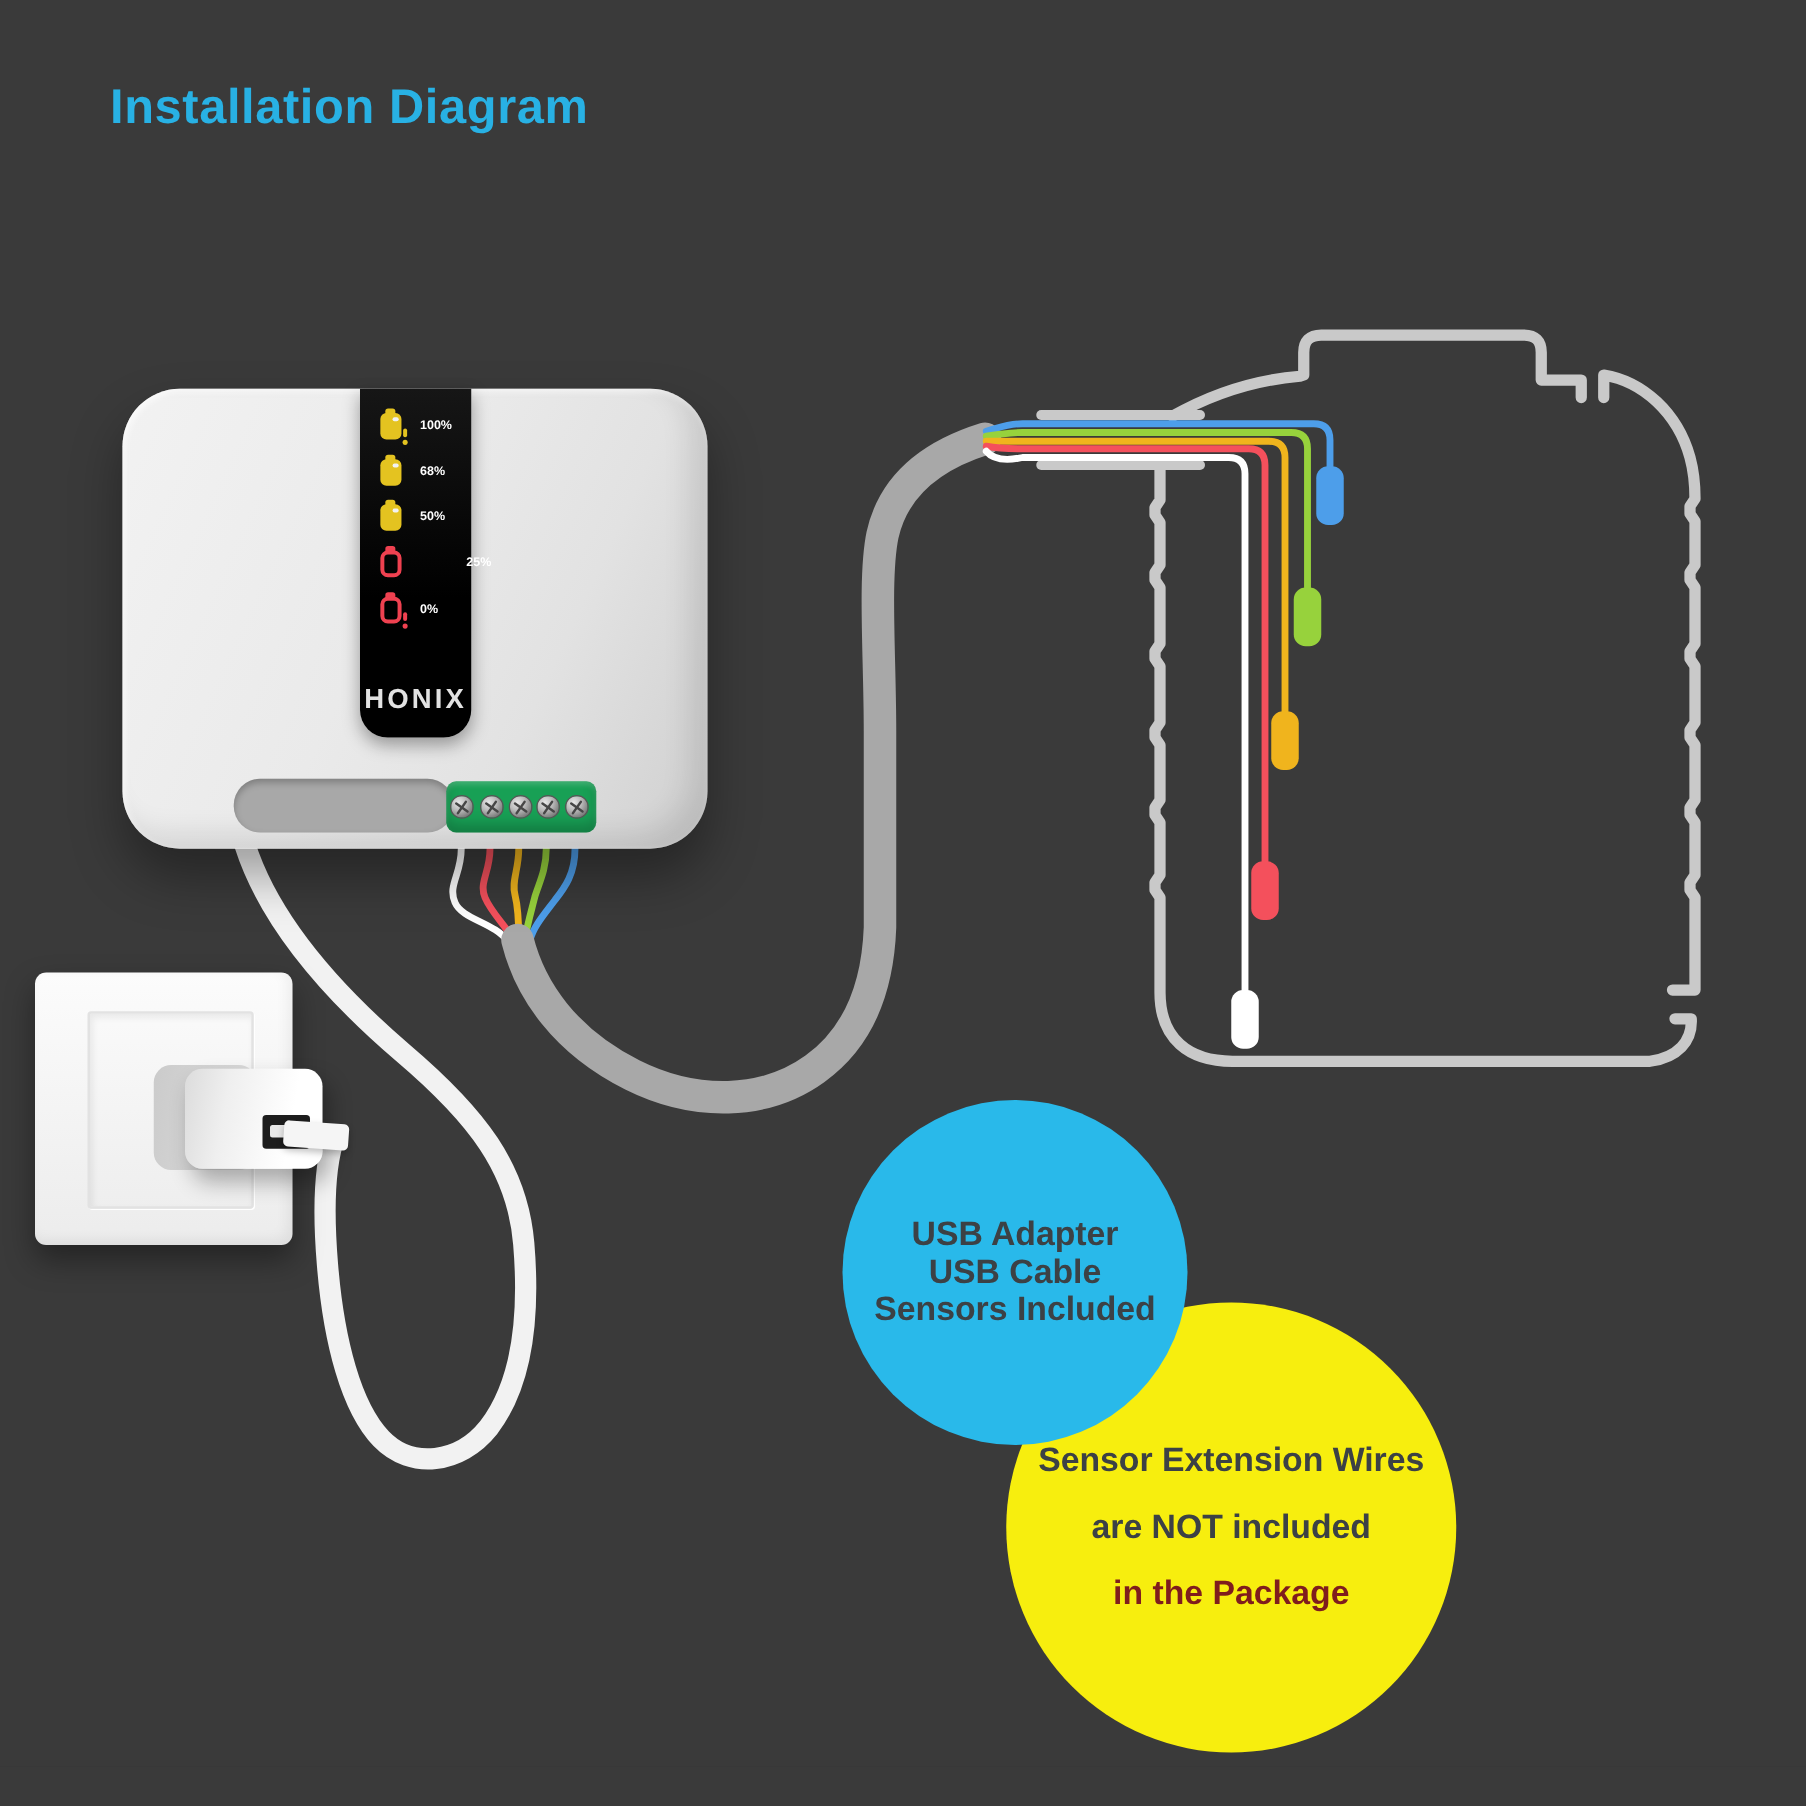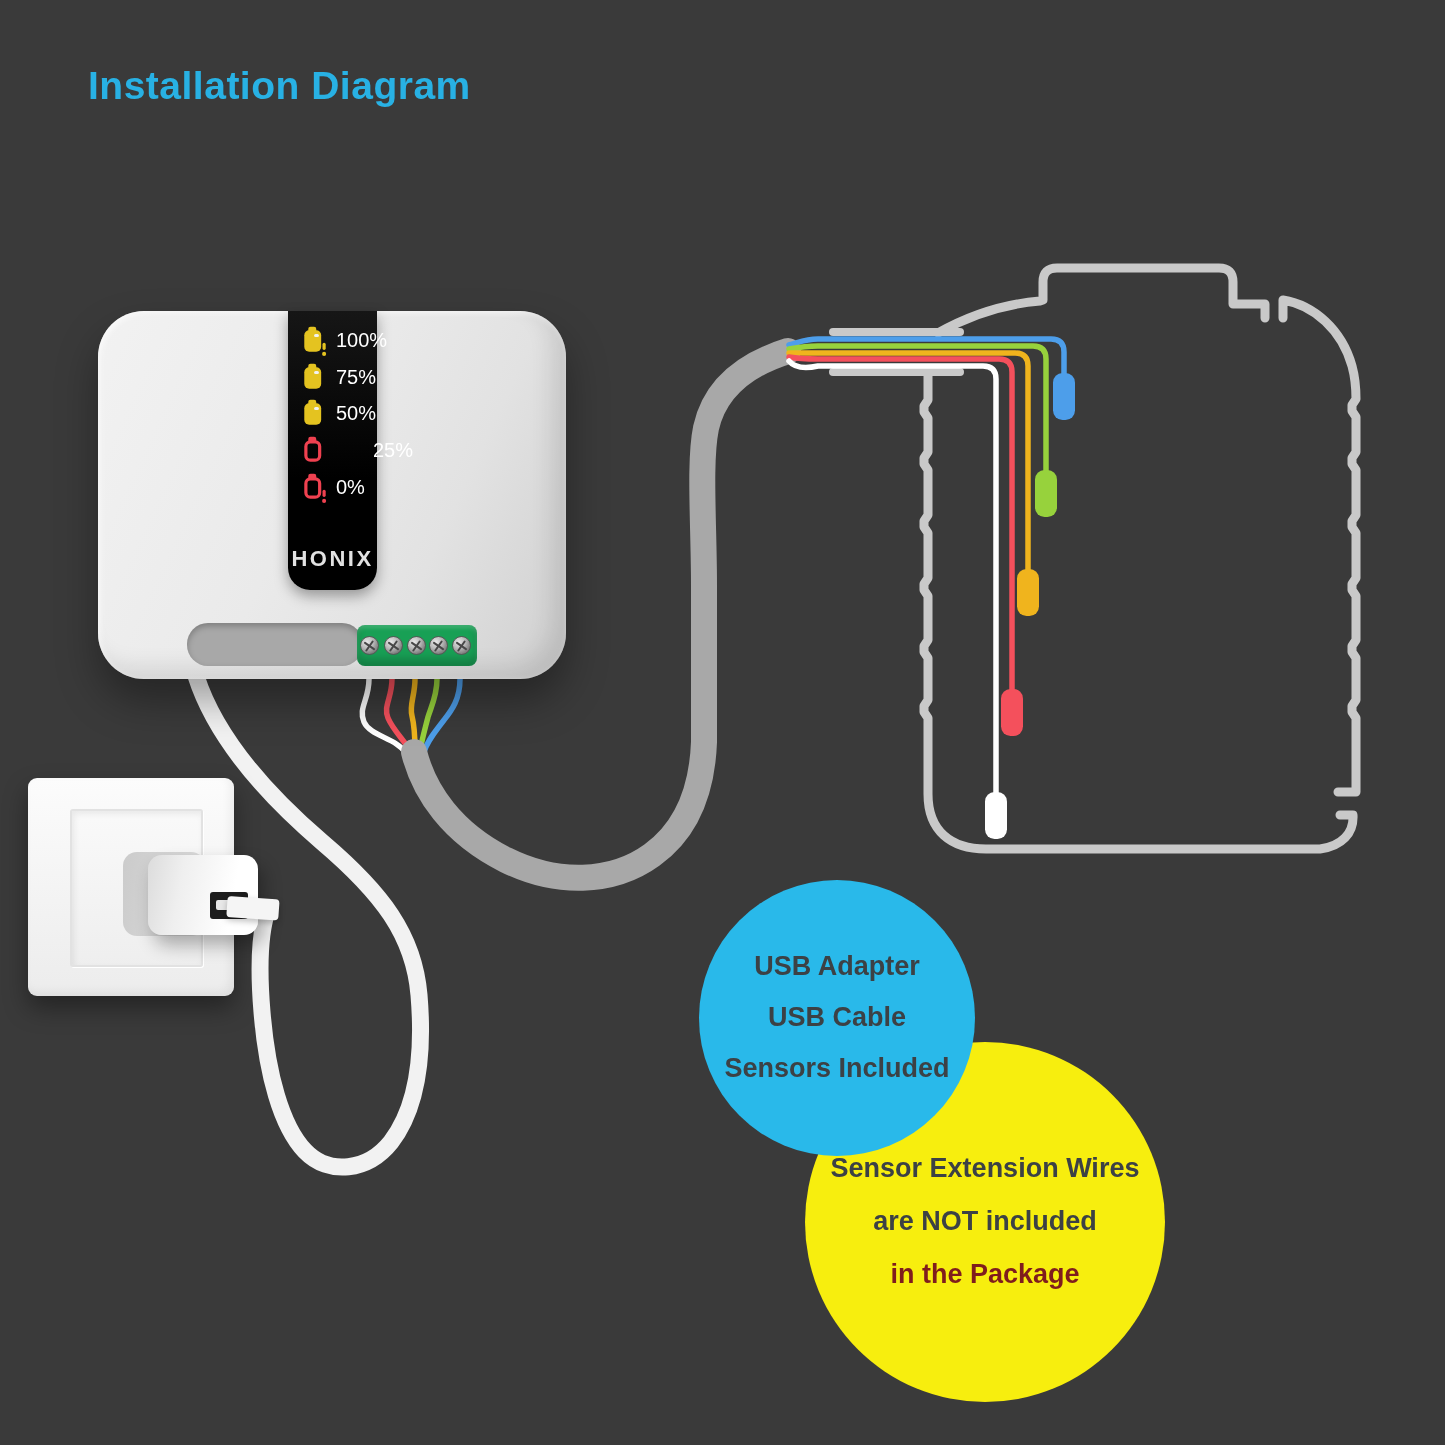--- a/index.html
+++ b/index.html
@@ -20,21 +20,21 @@
     background:linear-gradient(115deg,#f2f2f2 0%,#eaeaea 45%,#e2e2e2 70%,#cfcfcf 100%);
     box-shadow:inset -14px -12px 22px rgba(0,0,0,.10),inset 2px 2px 6px rgba(255,255,255,.8),0 22px 40px rgba(0,0,0,.35);
   }
   .led-panel{
     position:absolute;left:190px;top:0;width:89px;height:279px;border-radius:0 0 22px 22px;
     background:linear-gradient(180deg,#161616,#000 60%);
     box-shadow:0 6px 14px rgba(0,0,0,.35);
   }
   .led-row{position:absolute;left:13px;display:flex;align-items:center;gap:8px;height:31px;}
   .led-row svg{display:block;}
-  .led-label{font-size:20px;font-weight:400;color:#fff;white-space:nowrap;}
+  .led-label{font-size:10px;font-weight:700;color:#fff;white-space:nowrap;}
   .brand-label{
     position:absolute;left:0;right:0;bottom:18px;text-align:center;
     font-size:22px;font-weight:800;letter-spacing:2.5px;color:#e2e2e2;
   }
   .mount-slot{
     position:absolute;left:89px;top:312px;width:176px;height:43px;border-radius:21px;
     background:#a8a8a8;box-shadow:inset 0 3px 6px rgba(0,0,0,.25);
   }
   .terminal-block{
     position:absolute;left:259px;top:314px;width:120px;height:41px;border-radius:8px;
@@ -77,21 +77,21 @@
   .usb-plug{
     position:absolute;left:227px;top:896px;width:52px;height:21px;border-radius:4px;background:#f5f5f5;z-index:5;
     transform:rotate(4deg);transform-origin:left center;box-shadow:0 3px 6px rgba(0,0,0,.25);
   }
   
   .callout{
     position:absolute;border-radius:50%;display:flex;flex-direction:column;
     justify-content:center;align-items:center;text-align:center;
   }
   .callout-not-included{left:805px;top:1042px;width:360px;height:360px;z-index:5;gap:23px;}
-  .callout-included{left:699px;top:880px;width:276px;height:276px;z-index:6;gap:21px;}
+  .callout-included{left:674px;top:880px;width:276px;height:276px;z-index:6;gap:0;}
   .callout-line{font-size:27px;font-weight:700;line-height:1.1;white-space:nowrap;}
 </style>
 </head>
 <body>
 
 <div class="canvas">
 
   <div class="page-title" style="color: rgb(40, 177, 228);">Installation Diagram</div>
 
   <svg class="overlay" width="1445" height="1445" viewBox="0 0 1445 1445">
@@ -156,21 +156,21 @@
         </svg>
         <span class="led-label">100%</span>
       </div>
 
       <div class="led-row" style="top: 51px; color: rgb(228, 195, 32);">
         <svg width="27" height="32" viewBox="0 0 30 36">
           <rect x="8" y="2" width="9" height="7" rx="2.5" fill="currentColor"></rect>
           <rect x="3.5" y="6" width="19" height="24" rx="5.5" fill="currentColor"></rect>
           <rect x="14.5" y="10" width="5.5" height="3.5" rx="1.75" fill="#f2f2f2"></rect>
         </svg>
-        <span class="led-label">75%</span>
+        <span class="led-label">68%</span>
       </div>
 
       <div class="led-row" style="top: 87px; color: rgb(228, 195, 32);">
         <svg width="27" height="32" viewBox="0 0 30 36">
           <rect x="8" y="2" width="9" height="7" rx="2.5" fill="currentColor"></rect>
           <rect x="3.5" y="6" width="19" height="24" rx="5.5" fill="currentColor"></rect>
           <rect x="14.5" y="10" width="5.5" height="3.5" rx="1.75" fill="#f2f2f2"></rect>
         </svg>
         <span class="led-label">50%</span>
       </div>

